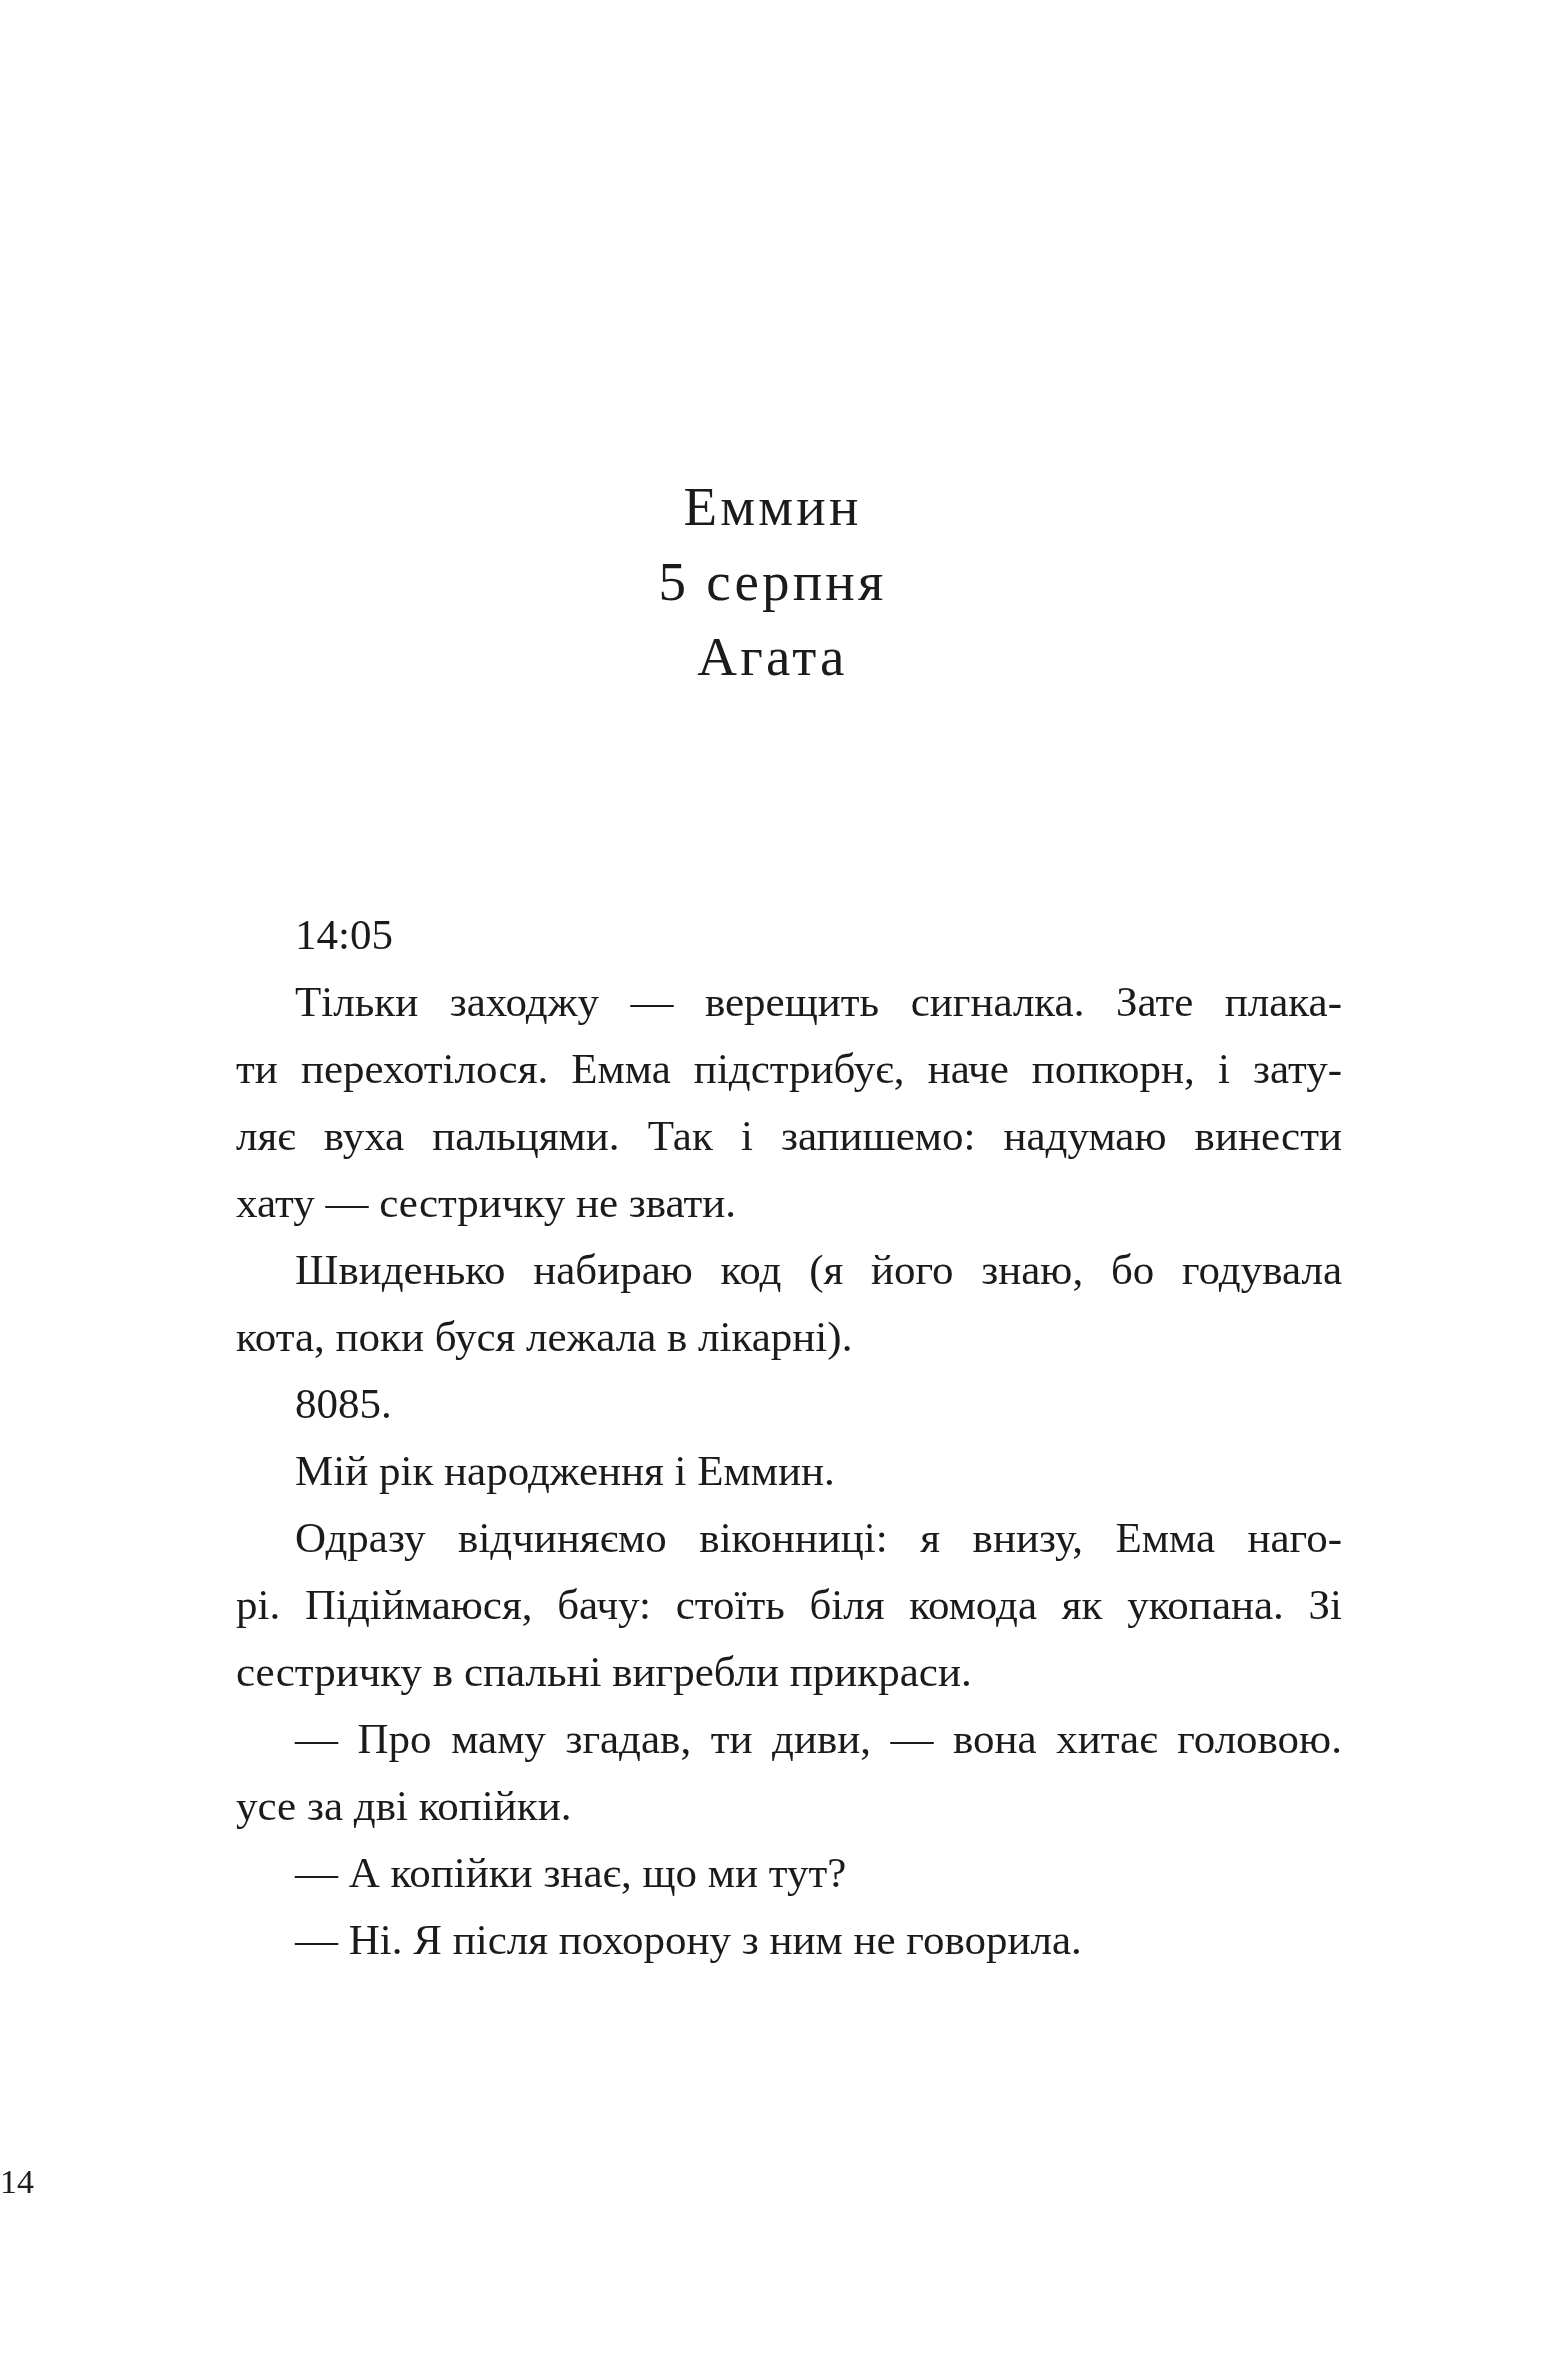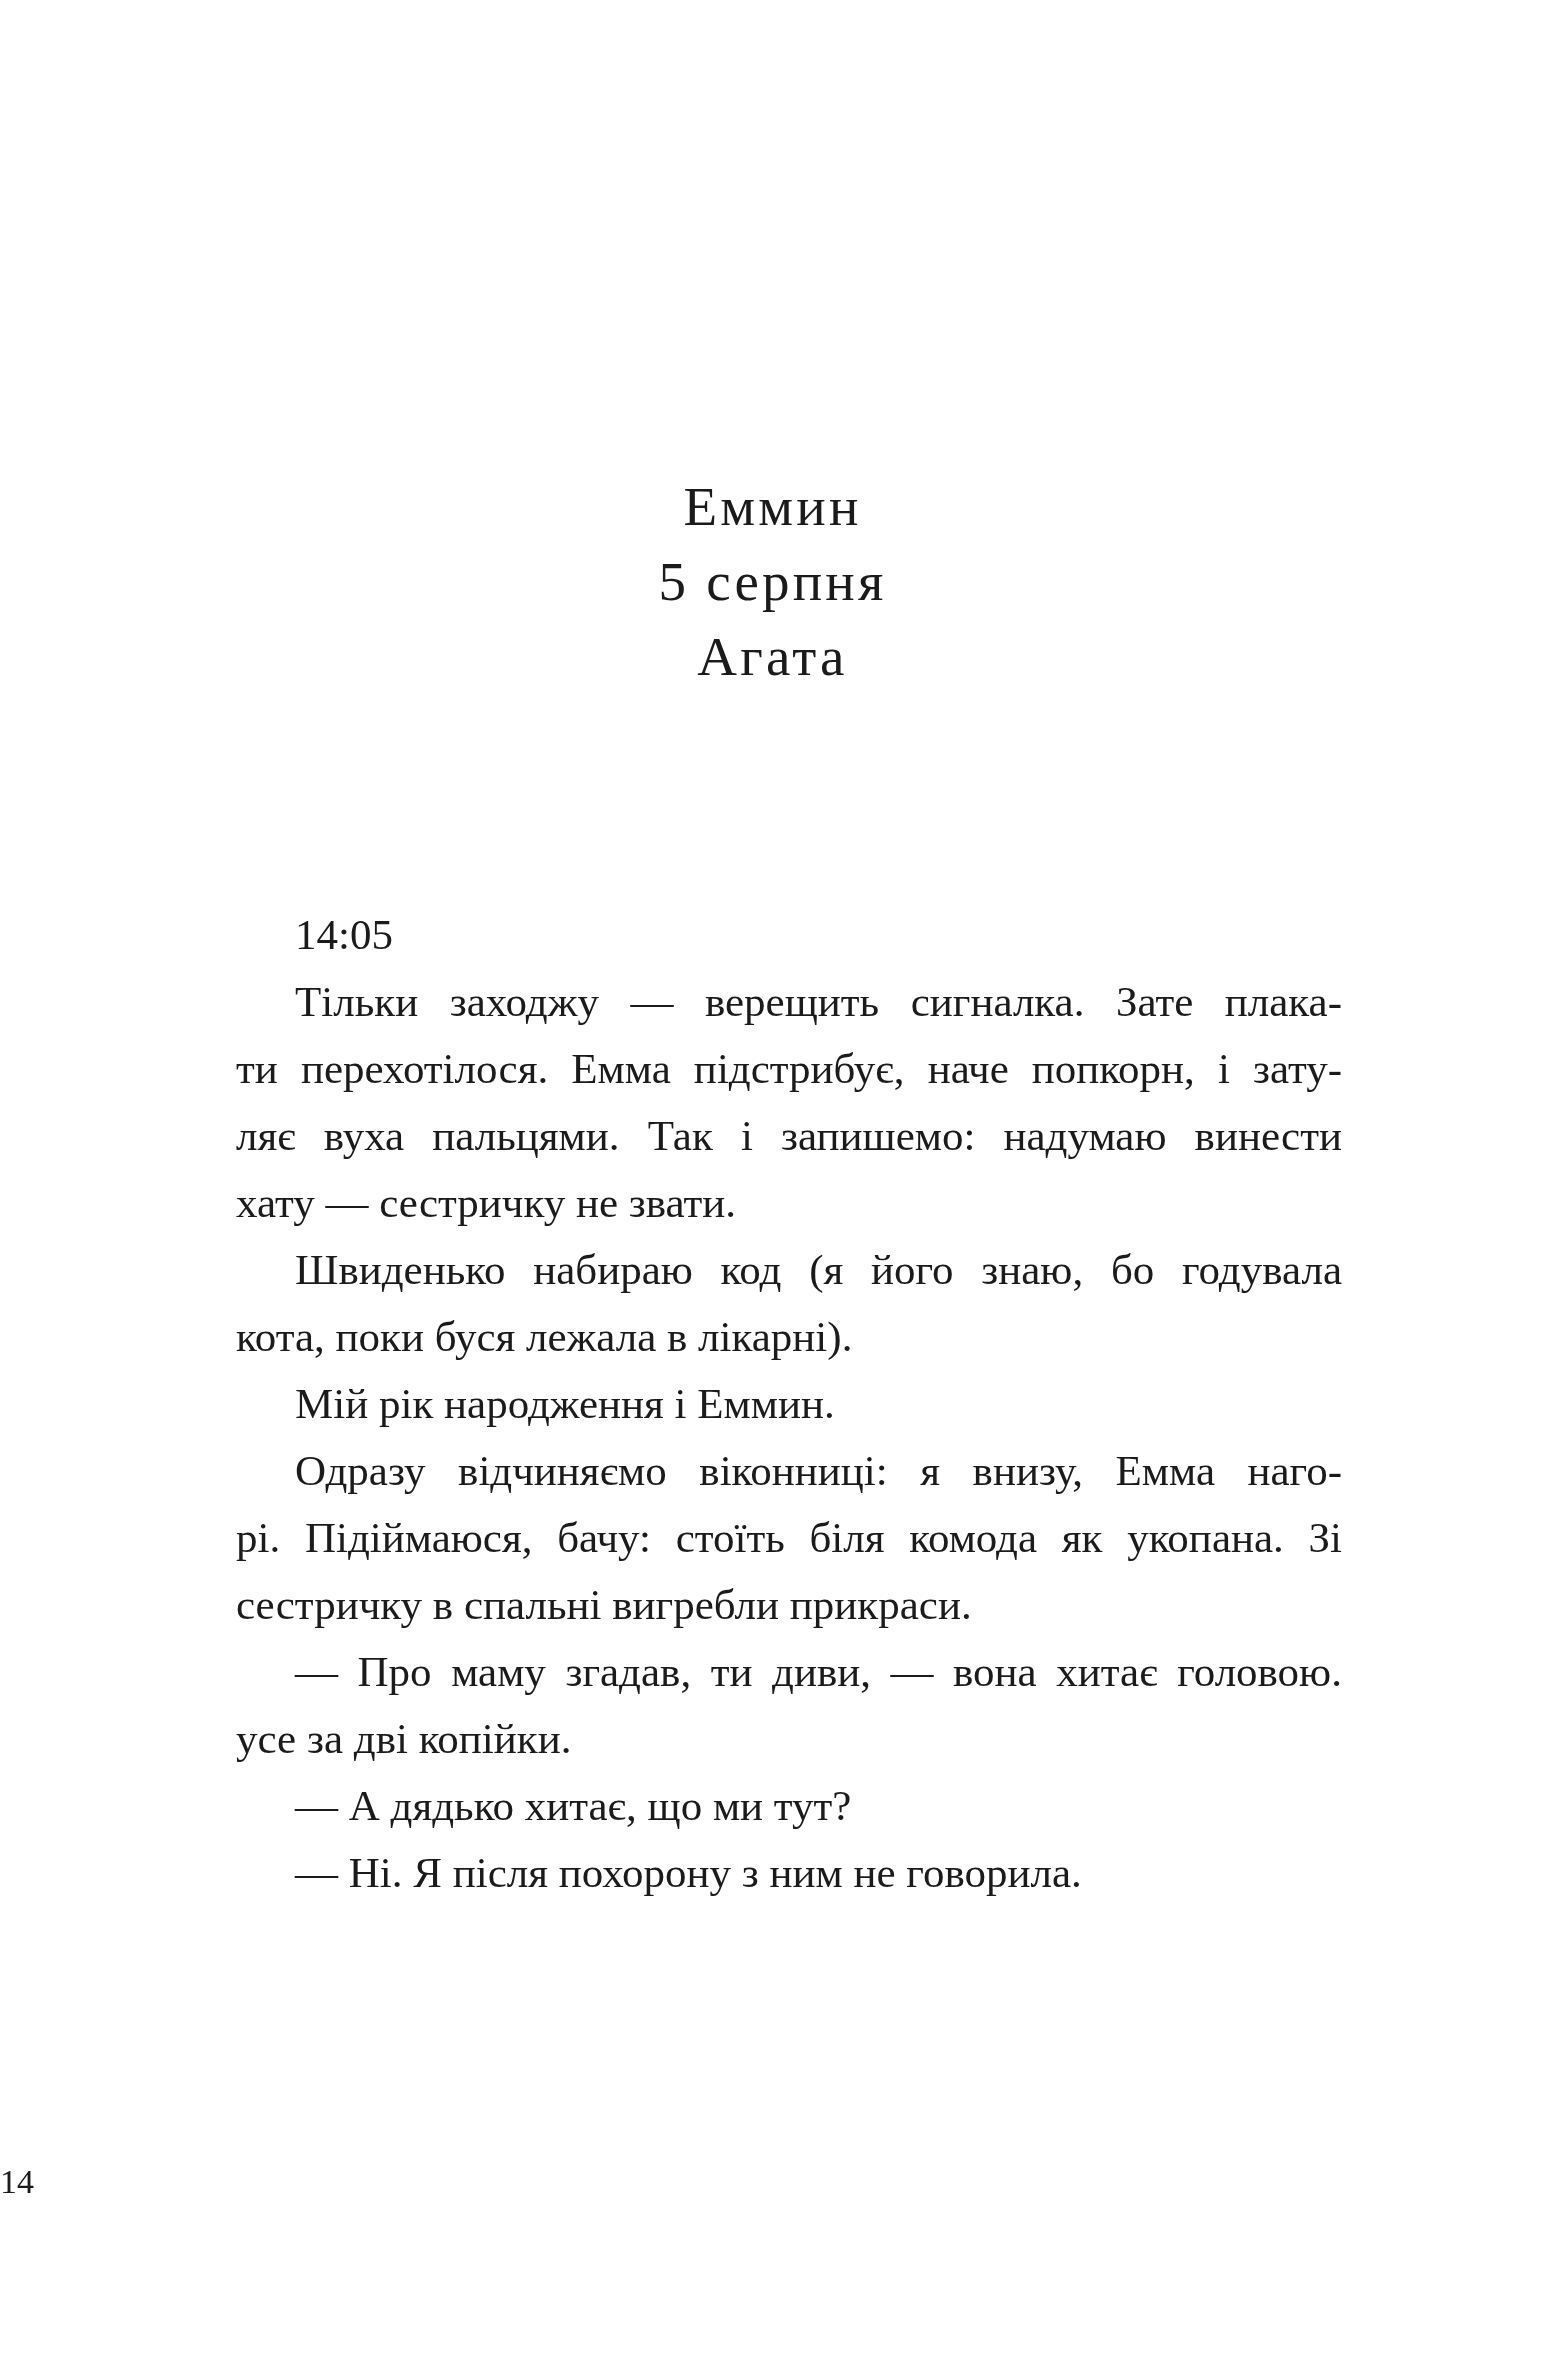--- a/index.html
+++ b/index.html
@@ -71,24 +71,25 @@
 </div>
 
 <div class="body-text">
   <span class="line indent last">14:05</span>
   <span class="line indent">Тільки заходжу — верещить сигналка. Зате плака-</span>
   <span class="line">ти перехотілося. Емма підстрибує, наче попкорн, і зату-</span>
   <span class="line">ляє вуха пальцями. Так і запишемо: надумаю винести</span>
   <span class="line last">хату — сестричку не звати.</span>
   <span class="line indent">Швиденько набираю код (я його знаю, бо годувала</span>
   <span class="line last">кота, поки буся лежала в лікарні).</span>
+  <span class="line indent last">8085.</span>
   <span class="line indent last">Мій рік народження і Еммин.</span>
   <span class="line indent">Одразу відчиняємо віконниці: я внизу, Емма наго-</span>
   <span class="line">рі. Підіймаюся, бачу: стоїть біля комода як укопана. Зі</span>
   <span class="line last">сестричку в спальні вигребли прикраси.</span>
   <span class="line indent">— Про маму згадав, ти диви, — вона хитає головою.</span>
   <span class="line last">усе за дві копійки.</span>
-  <span class="line indent last">— А дядько хитає, що ми тут?</span>
+  <span class="line indent last">— А копійки знає, що ми тут?</span>
   <span class="line indent last">— Ні. Я після похорону з ним не говорила.</span>
 </div>
 
 <div class="page-number">14</div>
 
 
 </body></html>

